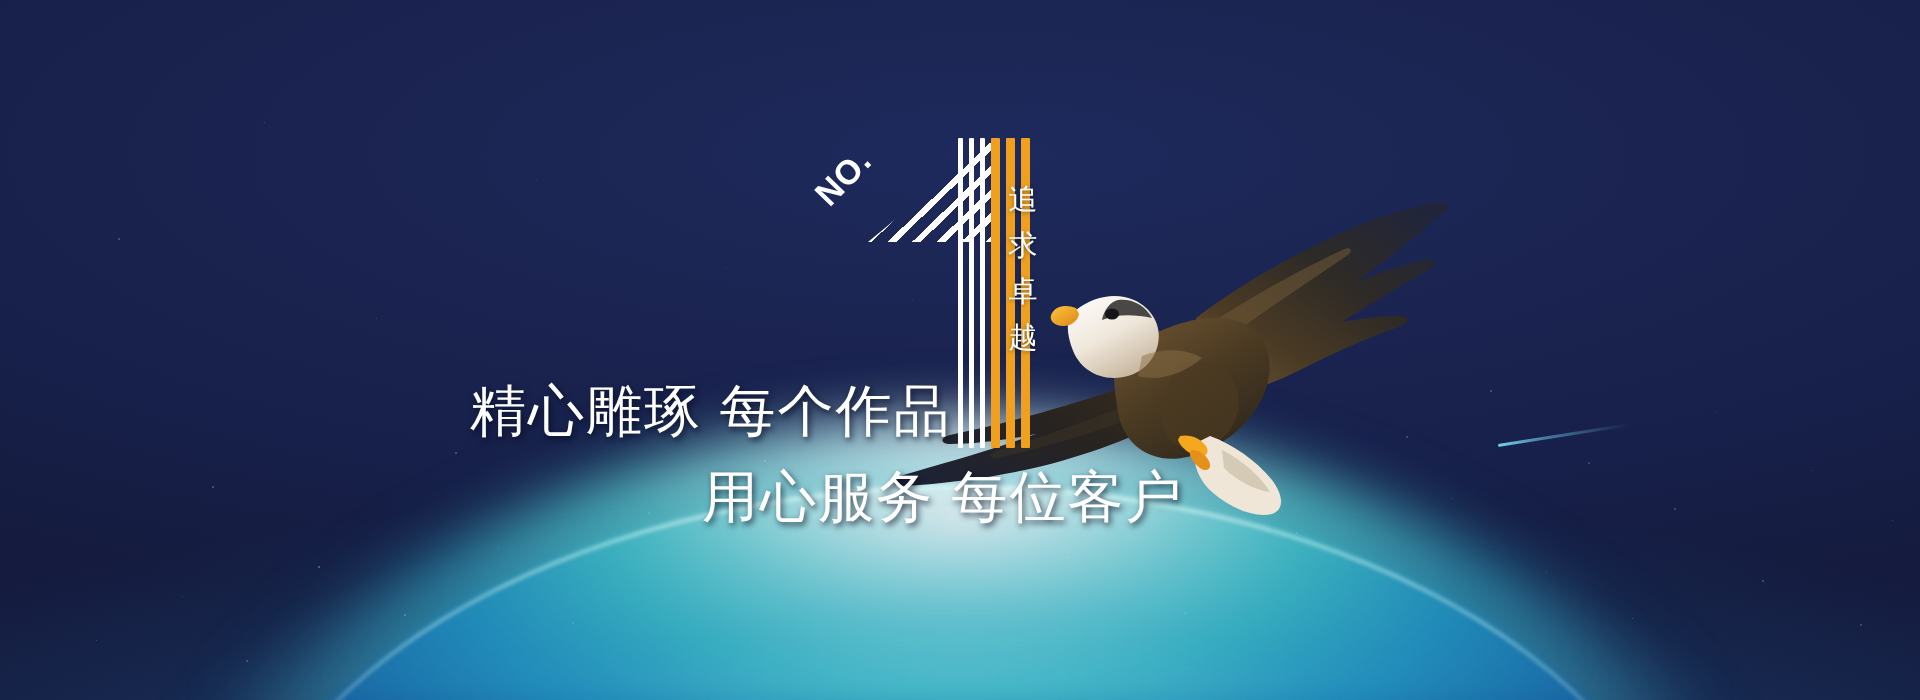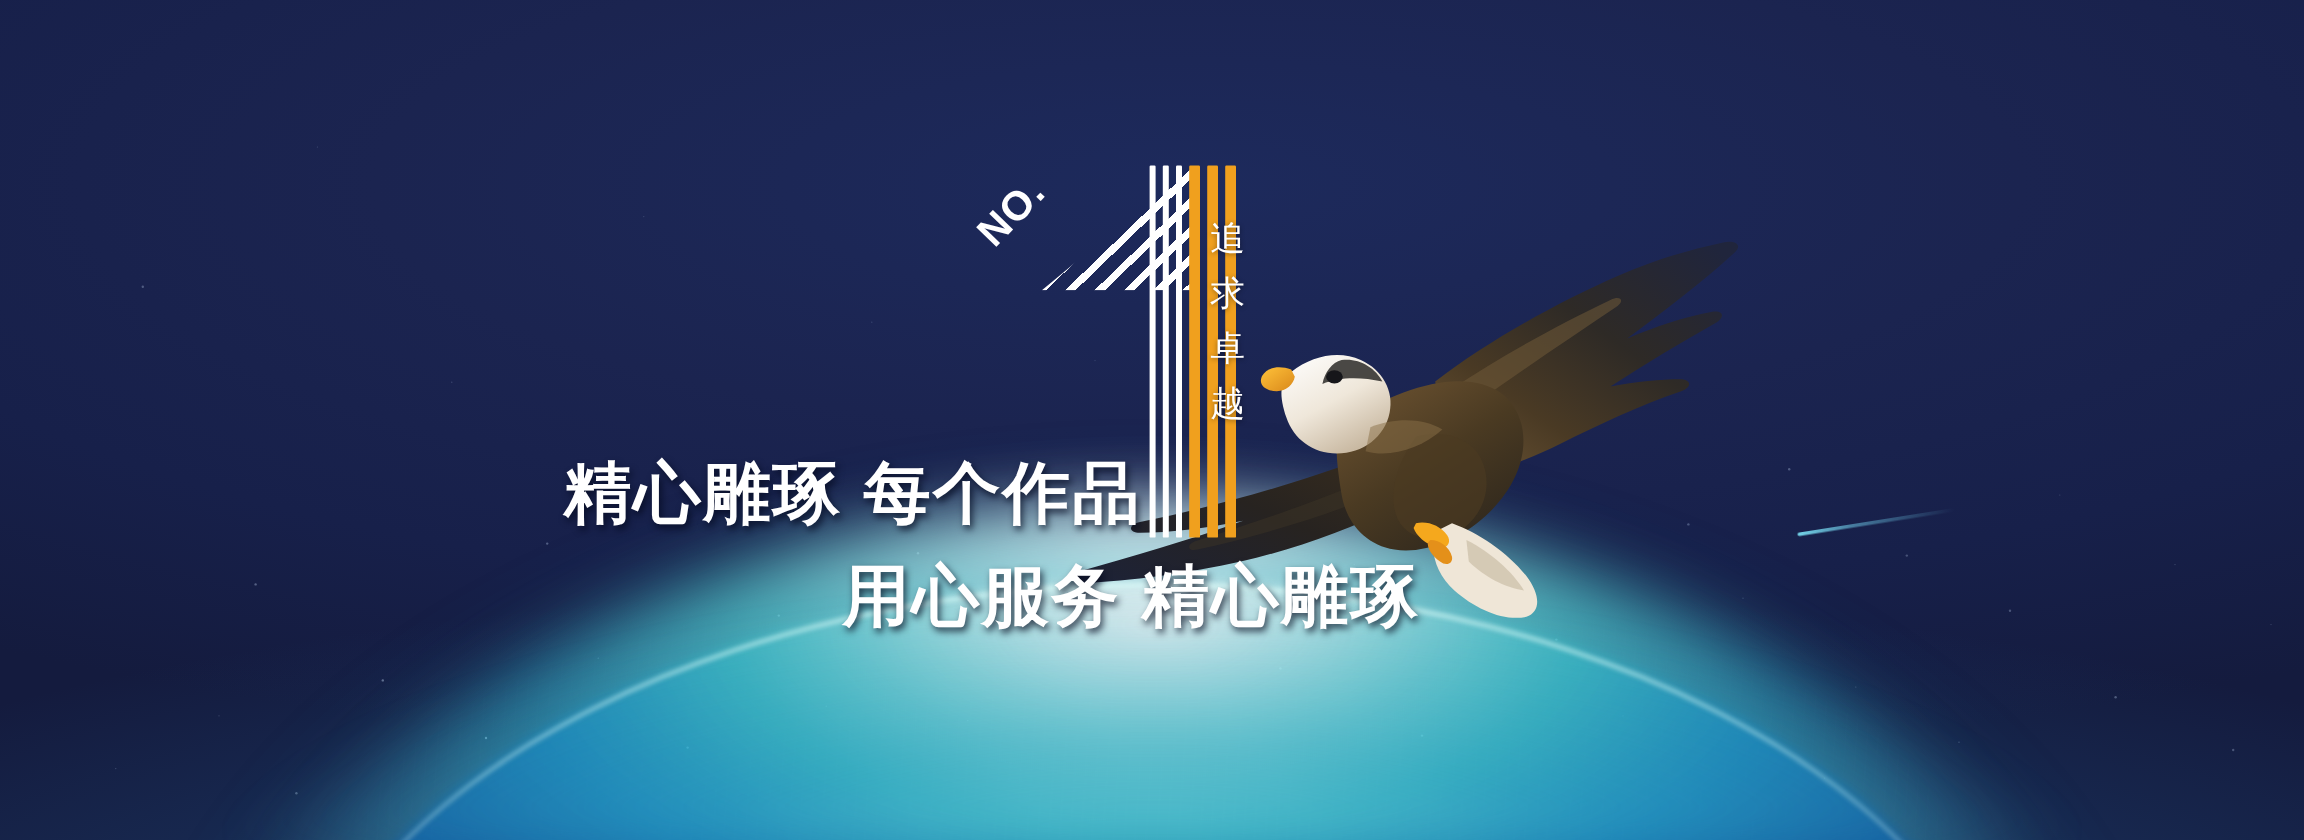--- a/index.html
+++ b/index.html
@@ -145,21 +145,21 @@
 
   
   .headlines{
     position:absolute;
     left:0; top:374px;
     width:1160px;
   }
   .headline{
     color:#ffffff;
     font-size:56px;
-    font-weight:700;
+    font-weight:400;
     letter-spacing:2px;
     line-height:74px;
     text-shadow:2px 3px 6px rgba(4,10,30,.75);
     white-space:nowrap;
     font-family:"Liberation Sans","DejaVu Sans",sans-serif;
   }
   .headline.l1{padding-left:470px;}
   .headline.l2{padding-left:702px; margin-top:12px;}
 </style>
 </head>
@@ -320,16 +320,16 @@
 
   <div class="vslogan" id="vslogan">
       <span>追</span>
       <span>求</span>
       <span>卓</span>
       <span>越</span>
     </div>
 
   <div class="headlines">
     <div class="headline l1">精心雕琢 每个作品</div>
-    <div class="headline l2">用心服务 精心雕琢</div>
+    <div class="headline l2">用心服务 每位客户</div>
   </div>
 
 </div>
 
 </body></html>

